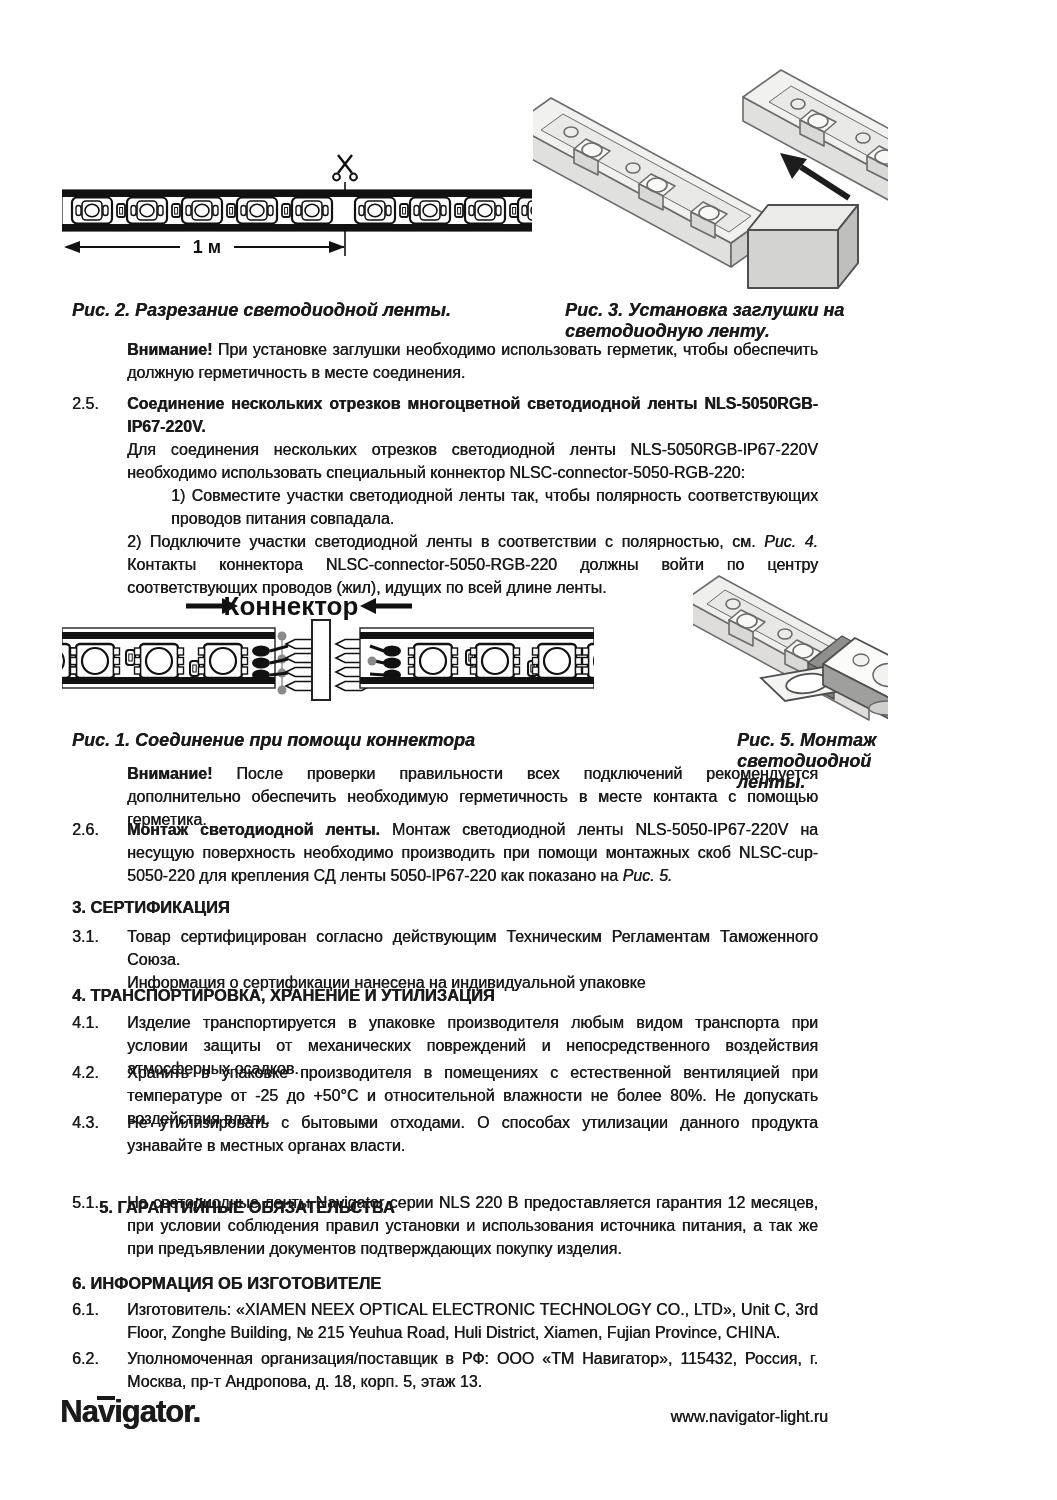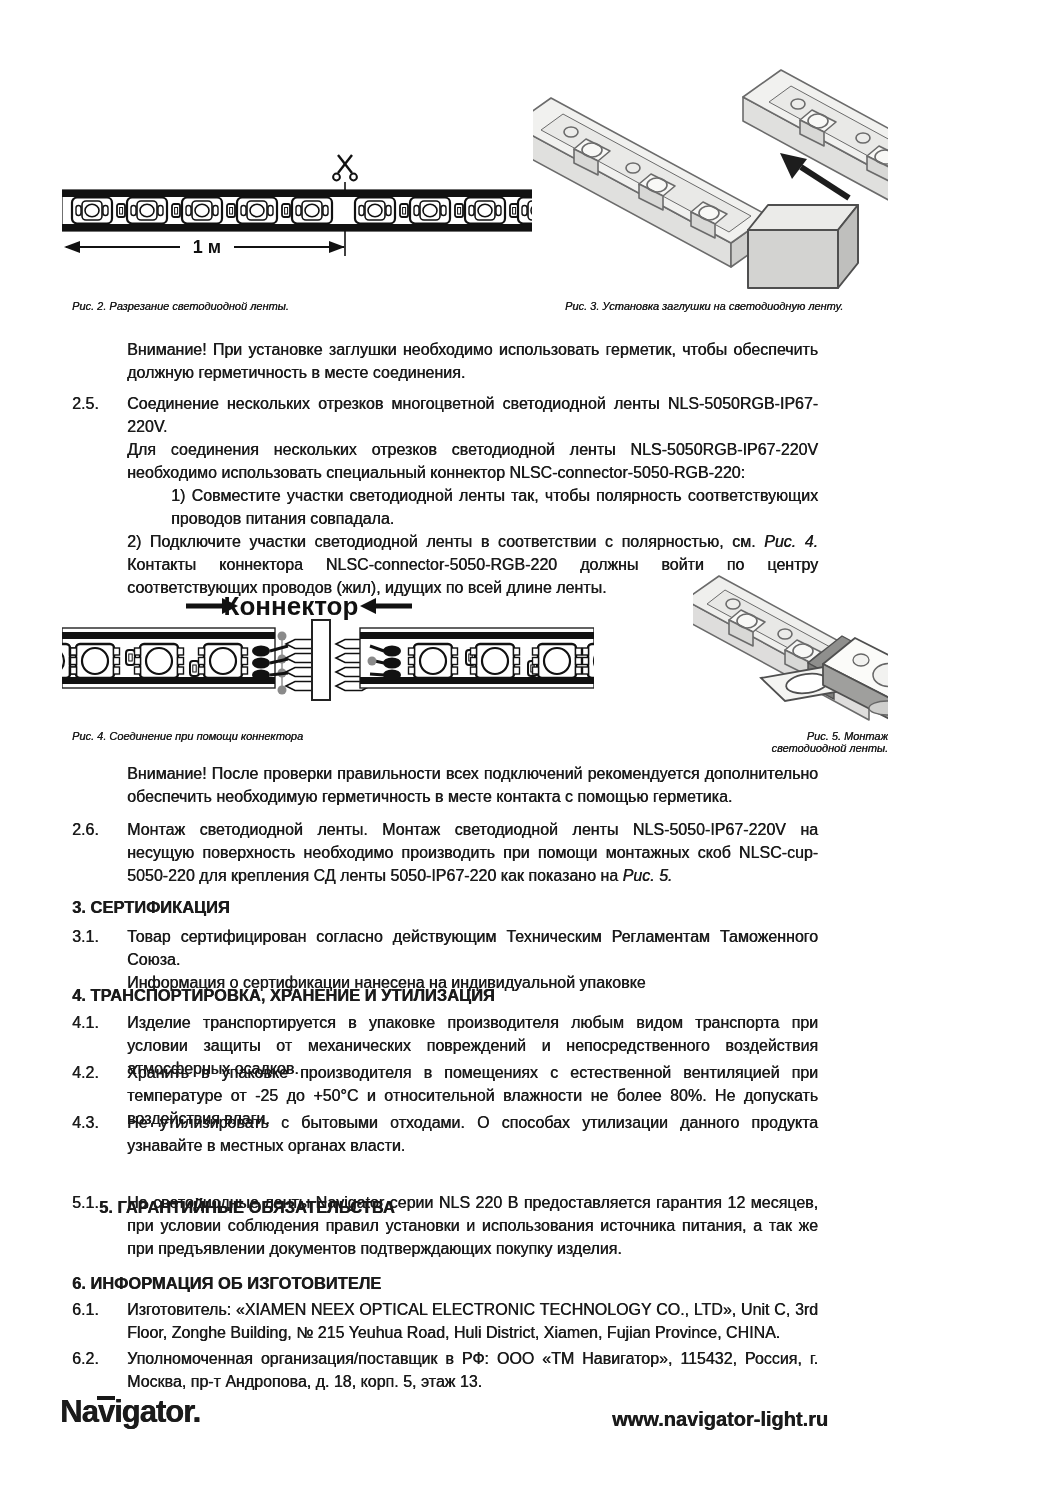--- a/index.html
+++ b/index.html
@@ -1,38 +1,38 @@
 <!DOCTYPE html>
 <html><head>
 <meta charset="utf-8">
 <style>
   html,body{margin:0;padding:0;background:#fff;}
   .page{position:relative;width:888px;height:1500px;background:#ffffff;overflow:hidden;
         font-family:"Liberation Sans",sans-serif;color:#1b1b1b;}
   .abs{position:absolute;}
   .txt{font-size:16px;line-height:23px;text-shadow:0.45px 0 0 currentColor;}
-  .b{font-weight:normal;}
+  .b{font-weight:bold;}
   .it{font-style:italic;}
-  .caption{font-weight:normal;font-style:italic;font-size:11px;text-shadow:0.3px 0 0 currentColor;text-align:right;}
+  .caption{font-weight:bold;font-style:italic;font-size:18px;text-shadow:0.3px 0 0 currentColor;}
   .warn{position:absolute;left:127px;right:70px;text-align:justify;}
   .item{position:absolute;left:72px;right:70px;display:flex;}
   .inum{width:55px;flex:none;}
   .ibody{flex:1;text-align:justify;}
   .shead{position:absolute;left:72px;font-weight:bold;font-size:16.5px;
          text-shadow:0.4px 0 0 currentColor;}
   .pre{white-space:pre-line;}
   .watermark{position:absolute;left:228px;top:733px;font-size:58px;font-weight:bold;
              letter-spacing:1px;color:#bdbdbd;opacity:0.55;z-index:6;pointer-events:none;}
   .eac{position:absolute;left:941px;top:916px;font-size:29px;font-weight:bold;
        transform:scaleY(1.3) scaleX(0.92);transform-origin:left top;letter-spacing:-1px;}
   .footer-logo{position:absolute;left:60px;top:1394px;font-size:31px;font-weight:bold;
                letter-spacing:-1px;text-shadow:0.6px 0 0 currentColor;}
   .logo-v{position:relative;}
   .logo-v::before{content:"";position:absolute;left:-1px;right:-1px;top:2px;height:4px;background:#171717;}
-  .footer-site{position:absolute;right:60px;top:1408px;font-size:20px;font-weight:bold;
+  .footer-site{position:absolute;right:60px;top:1408px;font-size:16px;font-weight:normal;
                text-shadow:0.4px 0 0 currentColor;}
   svg{display:block;}
   svg text{font-family:"Liberation Sans",sans-serif;}
 </style>
 </head>
 <body>
 
 <div class="page">
 
   <svg class="abs" style="left:62px;top:152px;" width="470" height="118" viewBox="0 0 470 118">
@@ -279,21 +279,21 @@
       <polygon points="162,90 254,137 222,163 130,116" fill="#fbfbf9"></polygon>
       <polygon points="254,137 222,163 222,184 254,158" fill="#6f6f6d"></polygon>
       <polygon points="130,116 222,163 222,184 130,137" fill="#9f9f9d"></polygon>
       <ellipse cx="196" cy="127" rx="16" ry="11.5" fill="#f2f2f0" stroke="#666" stroke-width="1.5"></ellipse>
       <ellipse cx="168" cy="112" rx="8" ry="6" fill="#f2f2f0" stroke="#666" stroke-width="1.3"></ellipse>
       <ellipse cx="194" cy="160" rx="18" ry="7" fill="#cfcfcd" stroke="#666" stroke-width="1.3"></ellipse>
     </g>
   </svg>
 
 
-  <div class="abs caption" style="left:72px;top:730px;z-index:4;">Рис. 4. Соединение при помощи коннектора</div>
+  <div class="abs caption" style="left:72px;top:730px;z-index:4;">Рис. 1. Соединение при помощи коннектора</div>
   <div class="abs caption" style="left:737px;top:730px;z-index:4;">Рис. 5. Монтаж светодиодной ленты.</div>
 
   <div class="warn txt" style="top:762px;z-index:4;">
     <span class="b">Внимание!</span><span> После проверки правильности всех подключений рекомендуется дополнительно обеспечить необходимую герметичность в месте контакта с помощью герметика.</span>
   </div>
 
   <div class="item txt" style="top:818px;">
     <div class="inum">2.6.</div>
     <div class="ibody">
       <span class="b">Монтаж светодиодной ленты.</span><span> Монтаж светодиодной ленты NLS-5050-IP67-220V на несущую поверхность необходимо производить при помощи монтажных скоб NLSC-cup-5050-220 для крепления СД ленты 5050-IP67-220 как показано на </span><span class="it">Рис. 5.</span>

